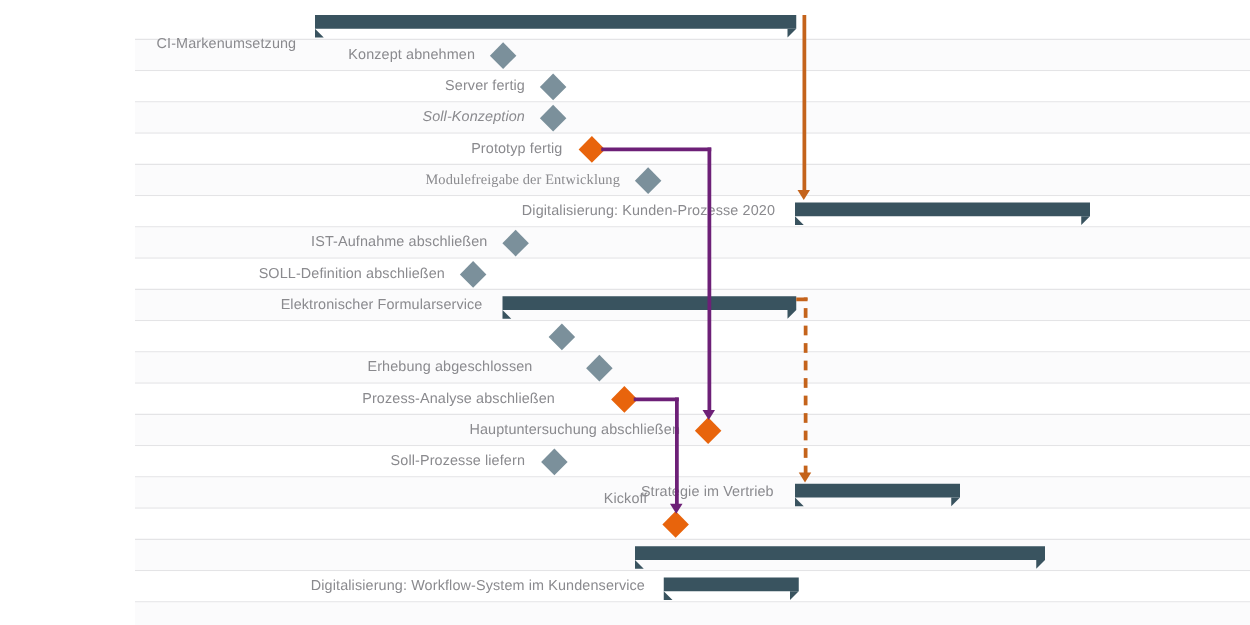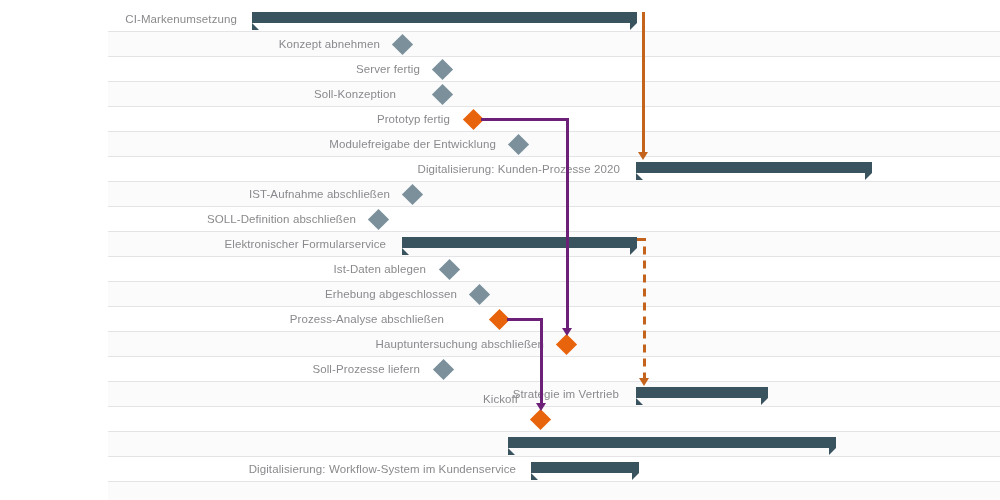--- a/index.html
+++ b/index.html
@@ -208,32 +208,31 @@
       <div class="rowline"></div>
     </div>
   <div class="row" style="top:457px">
       <div class="rowbg"></div>
       <div class="rowline"></div>
     </div>
   <div class="row alt" style="top:482px">
       <div class="rowbg"></div>
     </div>
 
-  <div class="tasklabel" style="top:7px;   right:763px;text-align:center;">CI-Markenumsetzung</div>
+  <div class="tasklabel" style="top:23px;   right:763px;text-align:center;">CI-Markenumsetzung</div>
   <div class="tasklabel" style="top:32px;  right:620px;margin-left:48px;">Konzept abnehmen</div>
   <div class="tasklabel" style="top:57px;  right:580px;">Server fertig</div>
-  <div class="tasklabel" style="top:82px;  right:604px;">Soll-Konzeption</div>
+  <div class="tasklabel" style="top:82px;  right:580px;font-style:italic;">Soll-Konzeption</div>
   <div class="tasklabel" style="top:107px; right:550px;">Prototyp fertig</div>
-  <div class="tasklabel" style="top:132px; right:504px;">Modulefreigabe der Entwicklung</div>
+  <div class="tasklabel" style="top:132px; right:504px;font-family:Liberation Serif, serif;">Modulefreigabe der Entwicklung</div>
   <div class="tasklabel" style="top:157px; right:380px;margin-left:12px;">Digitalisierung: Kunden-Prozesse 2020</div>
   <div class="tasklabel" style="top:182px; right:610px;">IST-Aufnahme abschließen</div>
   <div class="tasklabel" style="top:207px; right:644px;">SOLL-Definition abschließen</div>
   <div class="tasklabel" style="top:232px; right:614px;">Elektronischer Formularservice</div>
-  <div class="tasklabel" style="top:257px; right:574px;">Ist-Daten ablegen</div>
-  <div class="tasklabel" style="top:282px; right:543px;text-align:right;">Erhebung abgeschlossen</div>
+  <div class="tasklabel" style="top:282px; right:574px;text-align:right;">Erhebung abgeschlossen</div>
   <div class="tasklabel" style="top:307px; right:556px;">Prozess-Analyse abschließen</div>
   <div class="tasklabel" style="top:332px; right:456px;">Hauptuntersuchung abschließen</div>
   <div class="tasklabel" style="top:357px; right:580px;">Soll-Prozesse liefern</div>
   <div class="tasklabel" style="top:382px; right:381px;">Strategie im Vertrieb</div>
   <div class="tasklabel" style="top:387px; right:482px;">Kickoff</div>
   <div class="tasklabel" style="top:457px; right:484px;">Digitalisierung: Workflow-System im Kundenservice</div>
 
   <div class="sumbar" style="left:252px; width:385px; top:12px;">
     <div class="shadow"></div>
       <div class="body"></div>

